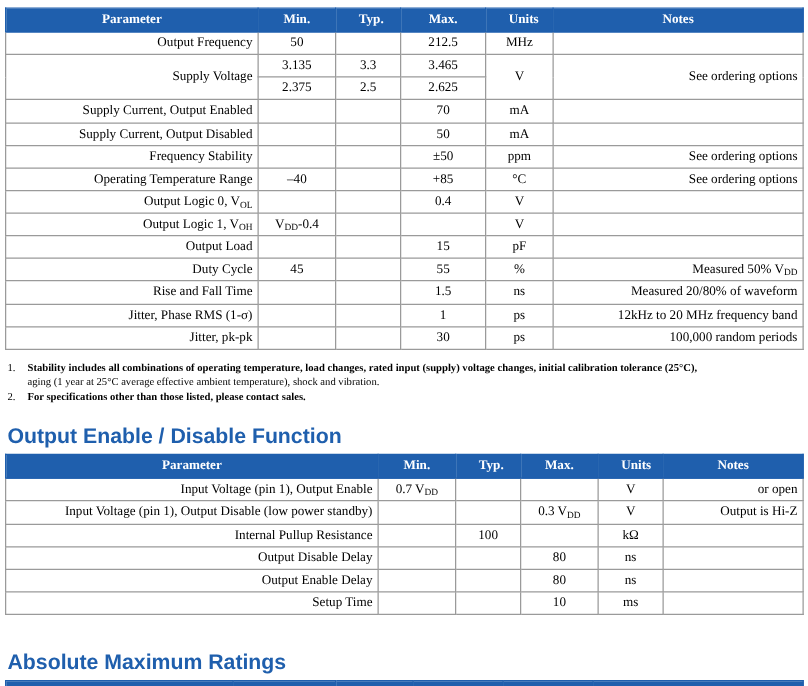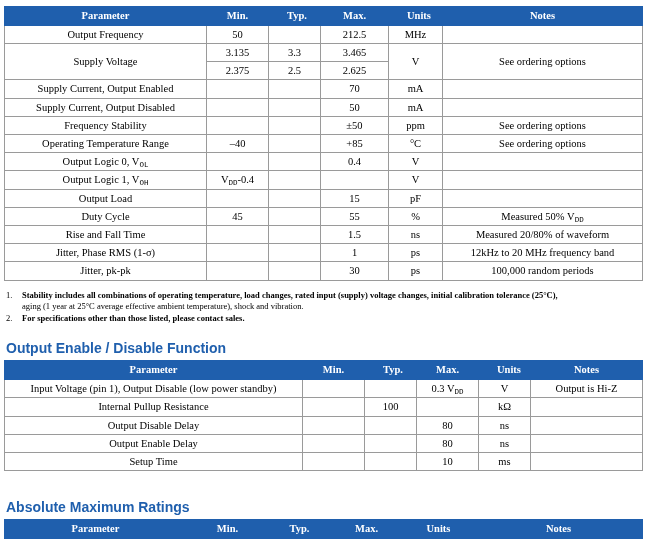--- a/index.html
+++ b/index.html
@@ -40,22 +40,22 @@
   }
   table.spec td {
     border: 1px solid #9a9a9a;
     padding: 2px 4px;
     font-size: 10.5px;
     line-height: 1.25;
     height: 13px;
     vertical-align: middle;
   }
   td.c { text-align: center; }
-  td.l { text-align: center; }
-  sub { font-size: 7.5px; vertical-align: baseline; position: relative; bottom: -2px; font-family: Liberation Mono, monospace; }
+  td.l { text-align: right; }
+  sub { font-size: 7.5px; vertical-align: baseline; position: relative; bottom: -2px; }
 
   .notes-block {
     margin-top: 9px;
     font-size: 8.5px;
     line-height: 1.35;
   }
   .notes-title {
     font-weight: bold;
     font-size: 8.8px;
     margin-bottom: 1px;
@@ -70,21 +70,21 @@
   }
   .note-text { flex: 1; font-weight: bold; }
   .note-cont {
     margin-left: 18px;
   }
 
   .section-title {
     color: #1F5FAD;
     font-family: "Liberation Sans", sans-serif;
     font-weight: bold;
-    font-size: 14px;
+    font-size: 17px;
     margin: 16px 0 4px 2px;
   }
   .section-title.abs { margin-top: 28px; }
 </style>
 </head>
 <body>
 
 <div class="page">
 
   <table class="spec">
@@ -246,20 +246,28 @@
         <th>Parameter</th>
         <th>Min.</th>
         <th>Typ.</th>
         <th>Max.</th>
         <th>Units</th>
         <th>Notes</th>
       </tr>
     </thead>
     <tbody>
       <tr>
+        <td class="l">Input Voltage (pin 1), Output Enable</td>
+        <td class="c">0.7 V<sub>DD</sub></td>
+        <td class="c"></td>
+        <td class="c"></td>
+        <td class="c">V</td>
+        <td class="l">or open</td>
+      </tr>
+      <tr>
         <td class="l">Input Voltage (pin 1), Output Disable (low power standby)</td>
         <td class="c"></td>
         <td class="c"></td>
         <td class="c">0.3 V<sub>DD</sub></td>
         <td class="c">V</td>
         <td class="l">Output is Hi-Z</td>
       </tr>
       <tr>
         <td class="l">Internal Pullup Resistance</td>
         <td class="c"></td>

